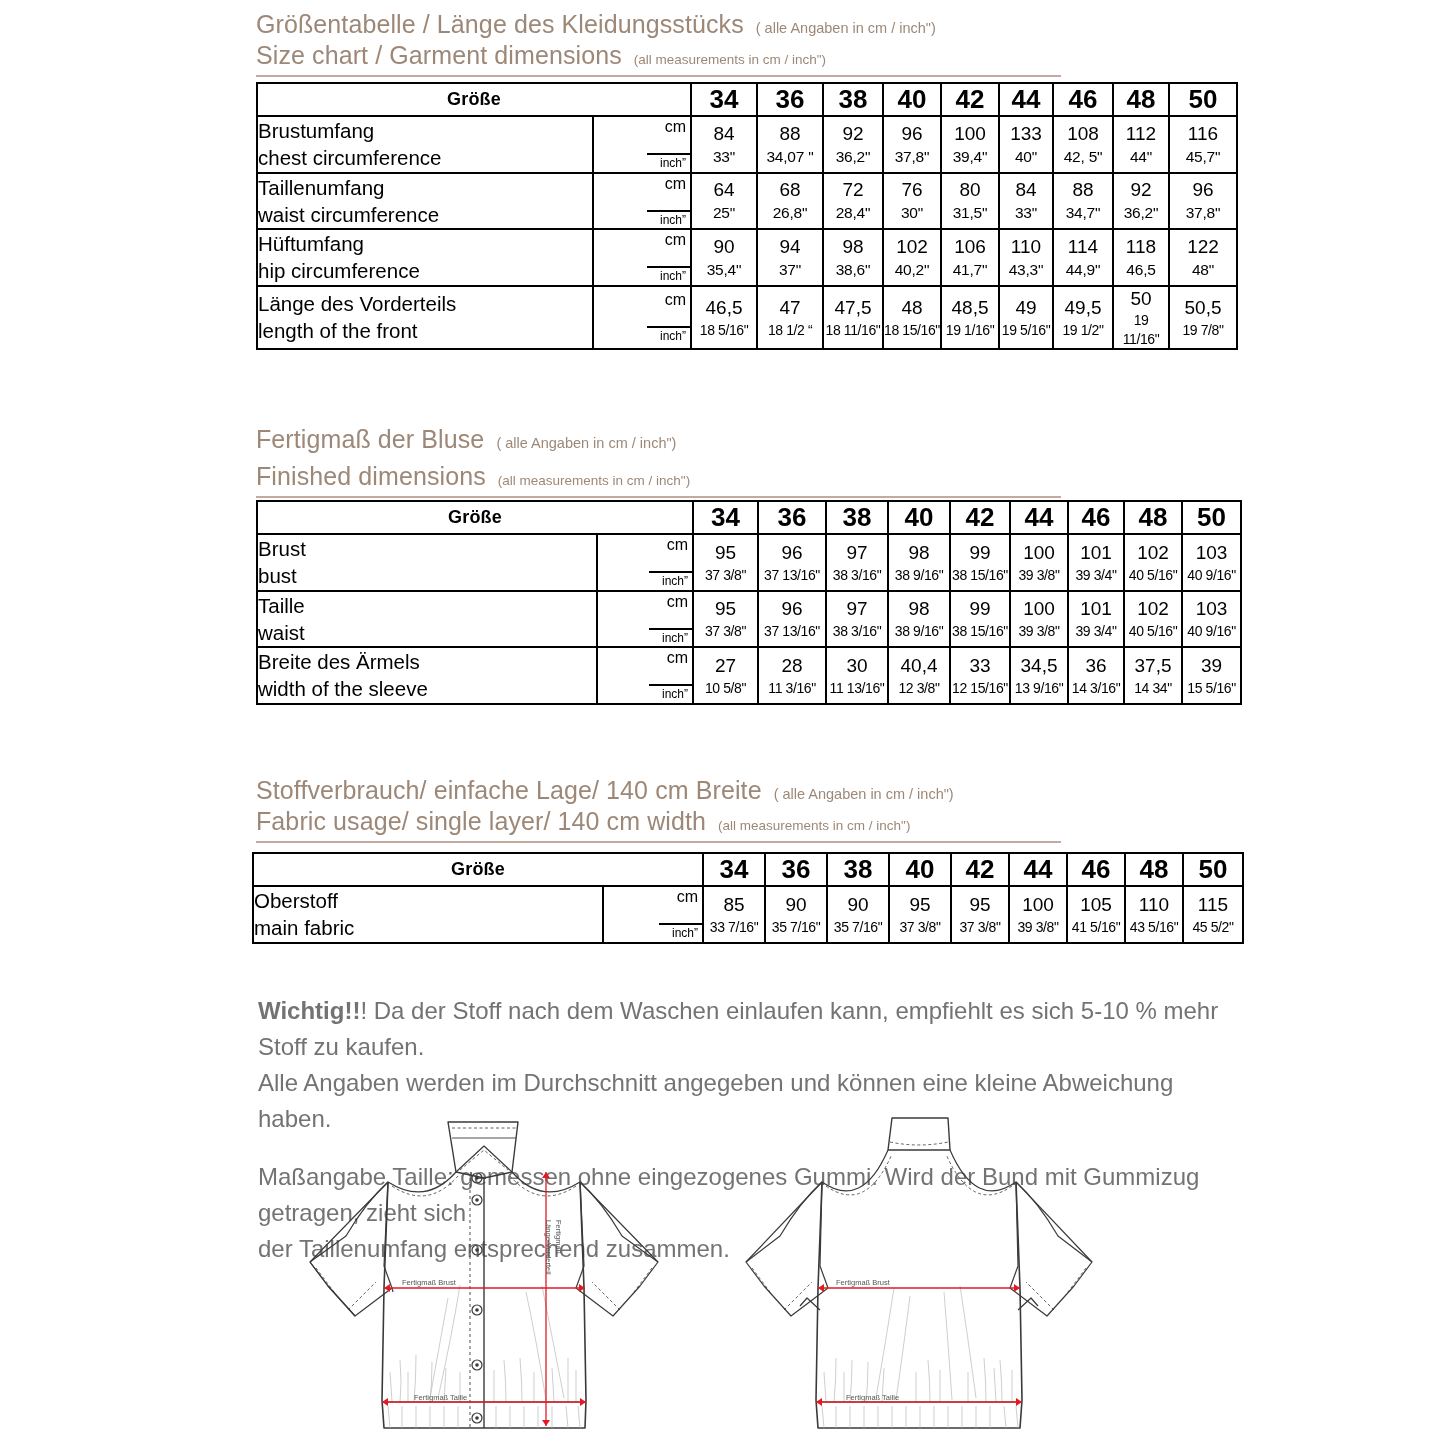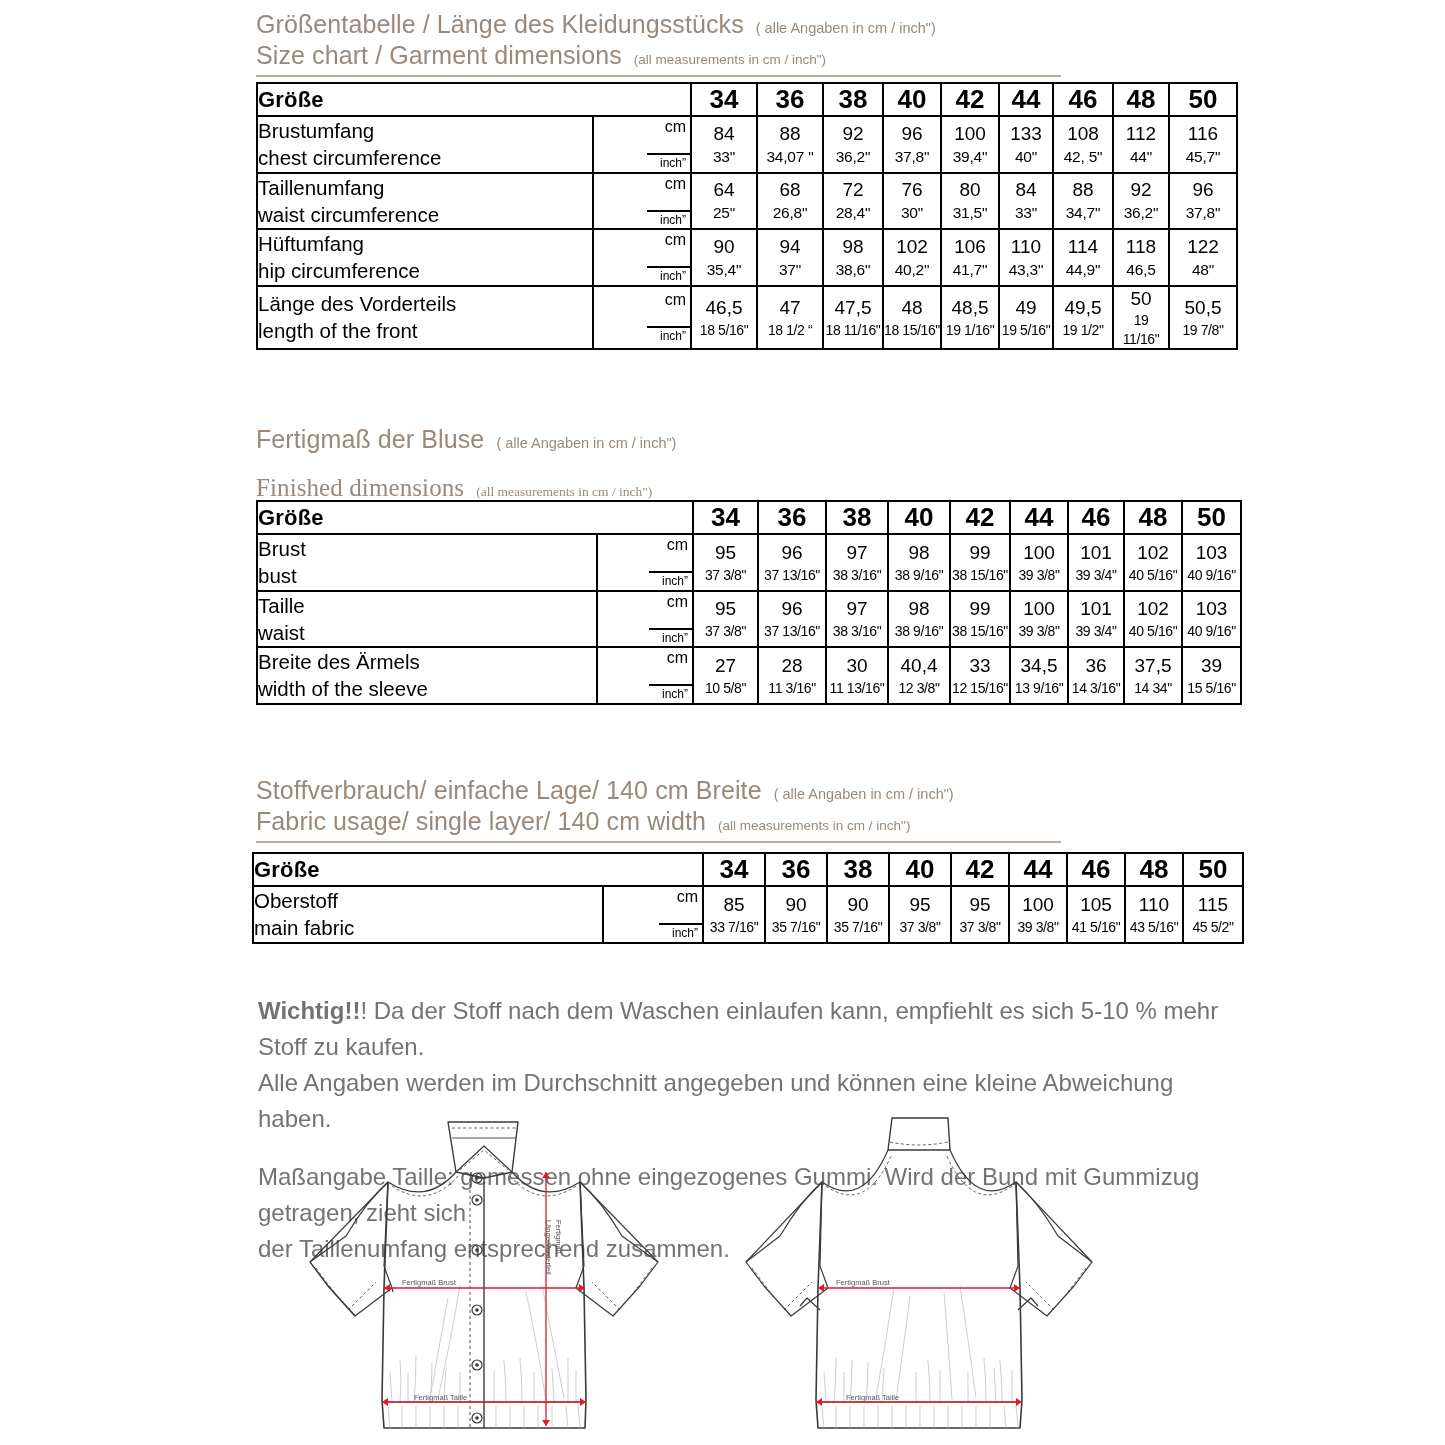--- a/index.html
+++ b/index.html
@@ -51,22 +51,22 @@
     table-layout: fixed;
   }
   table.sz td, table.sz th {
     border: 2px solid #000;
     padding: 0;
     vertical-align: middle;
   }
 
   
   .hdr-label {
-    text-align: left;
-    font-size: 22px;
+    text-align: center;
+    font-size: 18px;
     font-weight: 700;
     padding: 6px 0 6px 8px;
     letter-spacing: .2px;
   }
   .hdr-size {
     text-align: center;
     font-size: 26px;
     font-weight: 700;
   }
 
@@ -351,21 +351,21 @@
           </td>
       </tr>
     </tbody>
   </table>
 
   <div class="section" style="left:256px; top:425px; width:820px;">
     <div class="head-line">
       <span class="head-de">Fertigmaß der Bluse</span>
       <span class="head-note">( alle Angaben in cm / inch")</span>
     </div>
-    <div class="head-line" style="margin-top:20px;font-family:Liberation Serif, serif;">
+    <div class="head-line" style="margin-top:8px;">
       <span class="head-en">Finished dimensions</span>
       <span class="head-note small">(all measurements in cm / inch")</span>
     </div>
     <div class="head-rule" style="width:805px;"></div>
   </div>
 
   <table class="sz" style="left:256px; top:500px; width:984px;">
     <colgroup>
       <col style="width:340px">
         <col style="width:96px">

